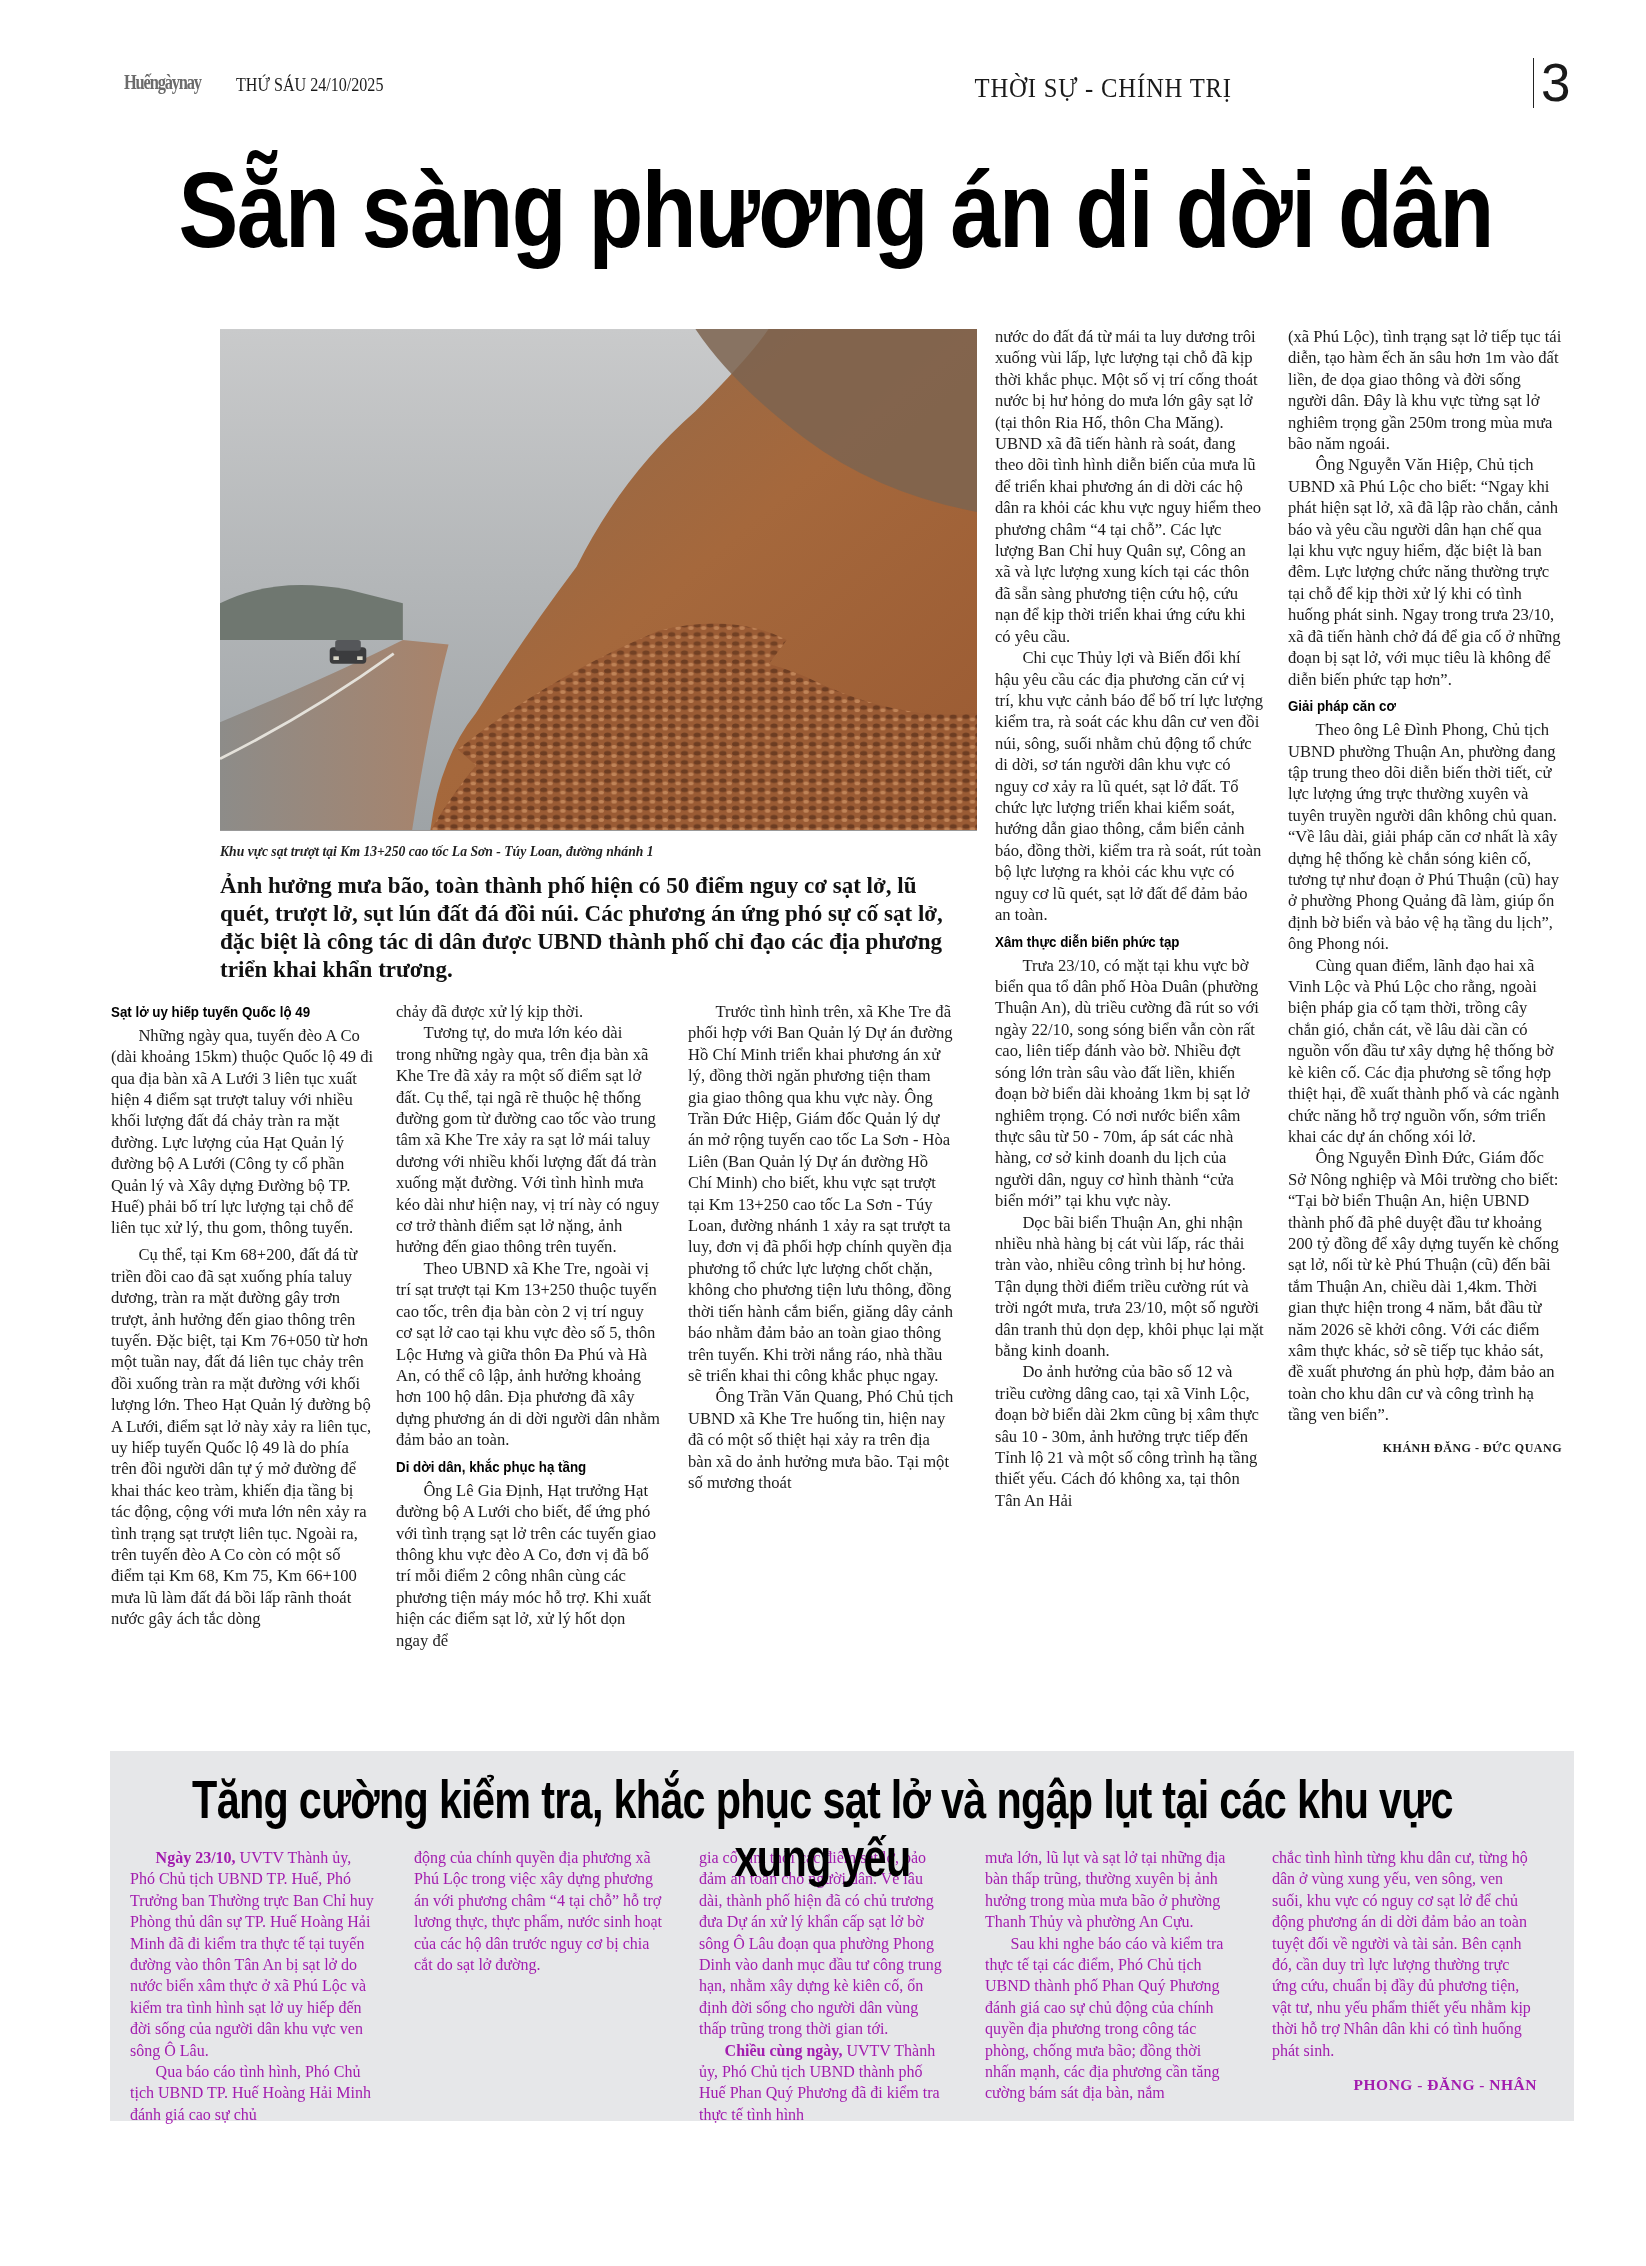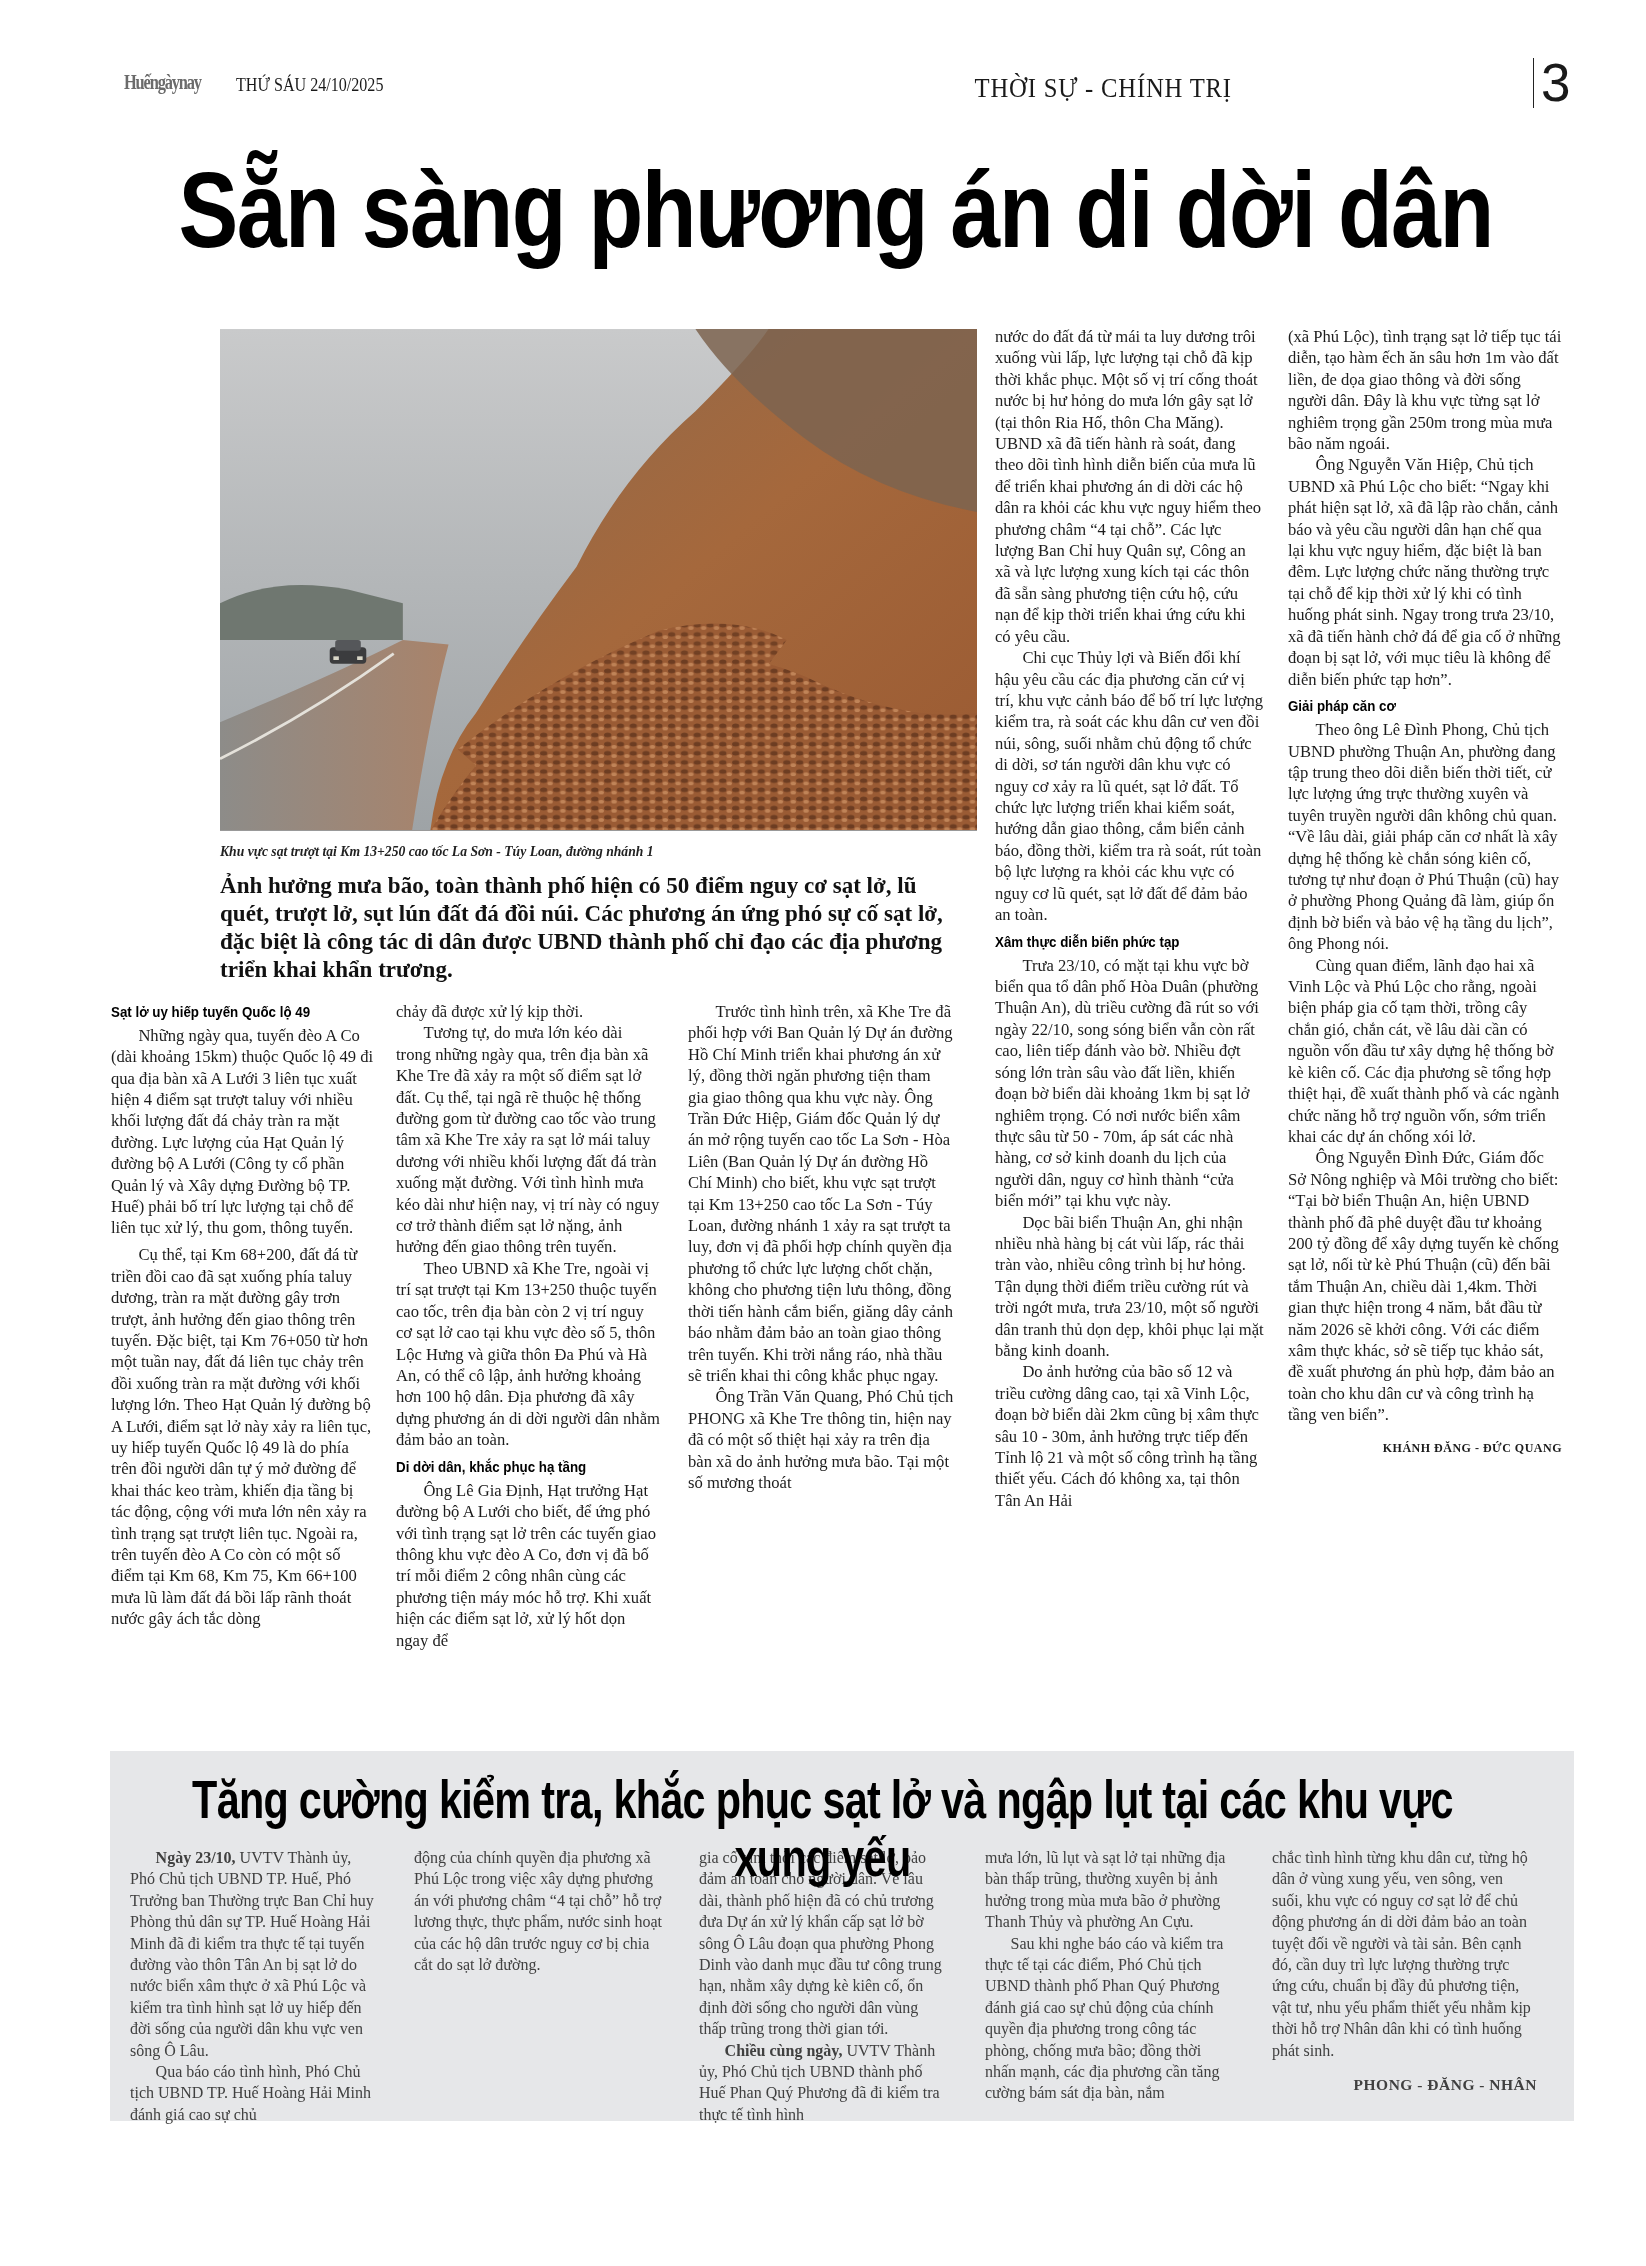--- a/index.html
+++ b/index.html
@@ -23,21 +23,21 @@
 
   .col { position: absolute; font-size: 16.6px; line-height: 21.4px; text-align: left; color: #1c1c1c; }
   .col p { text-indent: 27.4px; }
   .col p.noindent { text-indent: 0; }
   .col h3 { font-family: "Liberation Sans", sans-serif; font-weight: bold; font-size: 15.5px; line-height: 22px; transform: scaleX(0.86); transform-origin: left; margin: 5.5px 0 1.8px; white-space: nowrap; color: #000; }
   .col h3.first { margin-top: 0; }
   .byline { font-weight: bold; font-size: 12px; text-align: right; margin-top: 12.8px; letter-spacing: 0.5px; text-indent: 0 !important; }
 
   .box { position: absolute; left: 110px; top: 1751px; width: 1464px; height: 370px; background: #e6e7e9; }
   .box-title { position: absolute; left: 0; top: 1771px; width: 1647px; text-align: center; font-family: "Liberation Sans", sans-serif; font-weight: bold; font-size: 53px; line-height: 58px; transform: scaleX(0.78); transform-origin: 819px 0; color: #000; letter-spacing: -0.9px; }
-  .box .bcol { position: absolute; top: 96px; width: 249px; font-size: 16px; line-height: 21.4px; color: #404040; }
+  .box .bcol { position: absolute; top: 96px; width: 249px; font-size: 16px; line-height: 21.4px; color: #a21caf; }
   .bcol p { text-indent: 25.6px; }
   .bcol b { font-weight: bold; }
   .bbyline { font-weight: bold; font-size: 15.5px; text-align: right; margin-top: 12.8px; text-indent: 0 !important; letter-spacing: 0.5px; }
 </style>
 </head>
 <body>
 
 <header class="masthead">
   <div class="logo">Huếngàynay</div>
   <div class="issue-date">THỨ SÁU 24/10/2025</div>
@@ -99,21 +99,21 @@
 <div class="col" style="left:396px; top:1001px; width:265px;">
   <p class="noindent">chảy đã được xử lý kịp thời.</p>
   <p>Tương tự, do mưa lớn kéo dài trong những ngày qua, trên địa bàn xã Khe Tre đã xảy ra một số điểm sạt lở đất. Cụ thể, tại ngã rẽ thuộc hệ thống đường gom từ đường cao tốc vào trung tâm xã Khe Tre xảy ra sạt lở mái taluy dương với nhiều khối lượng đất đá tràn xuống mặt đường. Với tình hình mưa kéo dài như hiện nay, vị trí này có nguy cơ trở thành điểm sạt lở nặng, ảnh hưởng đến giao thông trên tuyến.</p>
   <p>Theo UBND xã Khe Tre, ngoài vị trí sạt trượt tại Km 13+250 thuộc tuyến cao tốc, trên địa bàn còn 2 vị trí nguy cơ sạt lở cao tại khu vực đèo số 5, thôn Lộc Hưng và giữa thôn Đa Phú và Hà An, có thể cô lập, ảnh hưởng khoảng hơn 100 hộ dân. Địa phương đã xây dựng phương án di dời người dân nhằm đảm bảo an toàn.</p>
   <h3>Di dời dân, khắc phục hạ tầng</h3>
   <p>Ông Lê Gia Định, Hạt trưởng Hạt đường bộ A Lưới cho biết, để ứng phó với tình trạng sạt lở trên các tuyến giao thông khu vực đèo A Co, đơn vị đã bố trí mỗi điểm 2 công nhân cùng các phương tiện máy móc hỗ trợ. Khi xuất hiện các điểm sạt lở, xử lý hốt dọn ngay để</p>
 </div>
 
 <div class="col" style="left:688px; top:1001px; width:267px;">
   <p>Trước tình hình trên, xã Khe Tre đã phối hợp với Ban Quản lý Dự án đường Hồ Chí Minh triển khai phương án xử lý, đồng thời ngăn phương tiện tham gia giao thông qua khu vực này. Ông Trần Đức Hiệp, Giám đốc Quản lý dự án mở rộng tuyến cao tốc La Sơn - Hòa Liên (Ban Quản lý Dự án đường Hồ Chí Minh) cho biết, khu vực sạt trượt tại Km 13+250 cao tốc La Sơn - Túy Loan, đường nhánh 1 xảy ra sạt trượt ta luy, đơn vị đã phối hợp chính quyền địa phương tổ chức lực lượng chốt chặn, không cho phương tiện lưu thông, đồng thời tiến hành cắm biển, giăng dây cảnh báo nhằm đảm bảo an toàn giao thông trên tuyến. Khi trời nắng ráo, nhà thầu sẽ triển khai thi công khắc phục ngay.</p>
-  <p>Ông Trần Văn Quang, Phó Chủ tịch PHONG xã Khe Tre thông tin, hiện nay đã có một số thiệt hại xảy ra trên địa bàn xã do ảnh hưởng mưa bão. Tại một số mương thoát</p>
+  <p>Ông Trần Văn Quang, Phó Chủ tịch UBND xã Khe Tre huống tin, hiện nay đã có một số thiệt hại xảy ra trên địa bàn xã do ảnh hưởng mưa bão. Tại một số mương thoát</p>
 </div>
 
 <div class="col" style="left:995px; top:326px; width:269px;">
   <p class="noindent">nước do đất đá từ mái ta luy dương trôi xuống vùi lấp, lực lượng tại chỗ đã kịp thời khắc phục. Một số vị trí cống thoát nước bị hư hỏng do mưa lớn gây sạt lở (tại thôn Ria Hố, thôn Cha Măng). UBND xã đã tiến hành rà soát, đang theo dõi tình hình diễn biến của mưa lũ để triển khai phương án di dời các hộ dân ra khỏi các khu vực nguy hiểm theo phương châm “4 tại chỗ”. Các lực lượng Ban Chỉ huy Quân sự, Công an xã và lực lượng xung kích tại các thôn đã sẵn sàng phương tiện cứu hộ, cứu nạn để kịp thời triển khai ứng cứu khi có yêu cầu.</p>
   <p>Chi cục Thủy lợi và Biến đổi khí hậu yêu cầu các địa phương căn cứ vị trí, khu vực cảnh báo để bố trí lực lượng kiểm tra, rà soát các khu dân cư ven đồi núi, sông, suối nhằm chủ động tổ chức di dời, sơ tán người dân khu vực có nguy cơ xảy ra lũ quét, sạt lở đất. Tổ chức lực lượng triển khai kiểm soát, hướng dẫn giao thông, cắm biển cảnh báo, đồng thời, kiểm tra rà soát, rút toàn bộ lực lượng ra khỏi các khu vực có nguy cơ lũ quét, sạt lở đất để đảm bảo an toàn.</p>
   <h3>Xâm thực diễn biến phức tạp</h3>
   <p>Trưa 23/10, có mặt tại khu vực bờ biển qua tổ dân phố Hòa Duân (phường Thuận An), dù triều cường đã rút so với ngày 22/10, song sóng biển vẫn còn rất cao, liên tiếp đánh vào bờ. Nhiều đợt sóng lớn tràn sâu vào đất liền, khiến đoạn bờ biển dài khoảng 1km bị sạt lở nghiêm trọng. Có nơi nước biển xâm thực sâu từ 50 - 70m, áp sát các nhà hàng, cơ sở kinh doanh du lịch của người dân, nguy cơ hình thành “cửa biển mới” tại khu vực này.</p>
   <p>Dọc bãi biển Thuận An, ghi nhận nhiều nhà hàng bị cát vùi lấp, rác thải tràn vào, nhiều công trình bị hư hỏng. Tận dụng thời điểm triều cường rút và trời ngớt mưa, trưa 23/10, một số người dân tranh thủ dọn dẹp, khôi phục lại mặt bằng kinh doanh.</p>
   <p>Do ảnh hưởng của bão số 12 và triều cường dâng cao, tại xã Vinh Lộc, đoạn bờ biển dài 2km cũng bị xâm thực sâu 10 - 30m, ảnh hưởng trực tiếp đến Tỉnh lộ 21 và một số công trình hạ tầng thiết yếu. Cách đó không xa, tại thôn Tân An Hải</p>
 </div>

